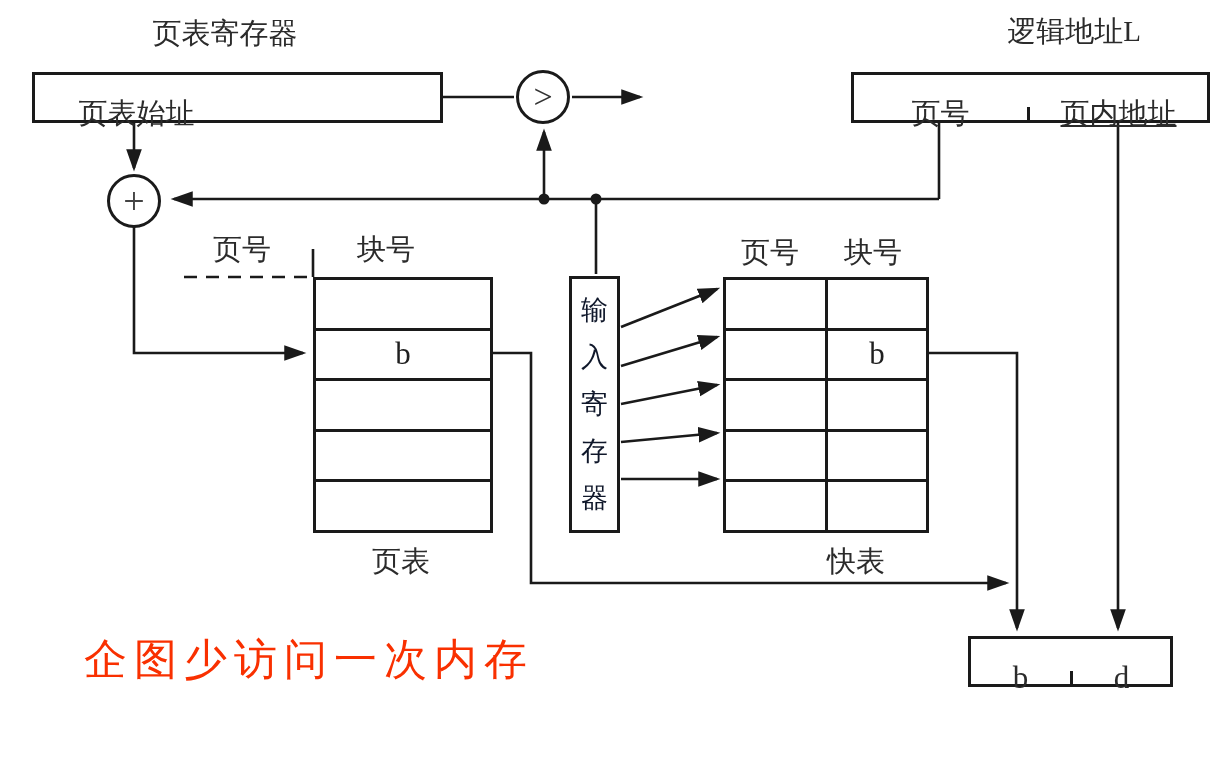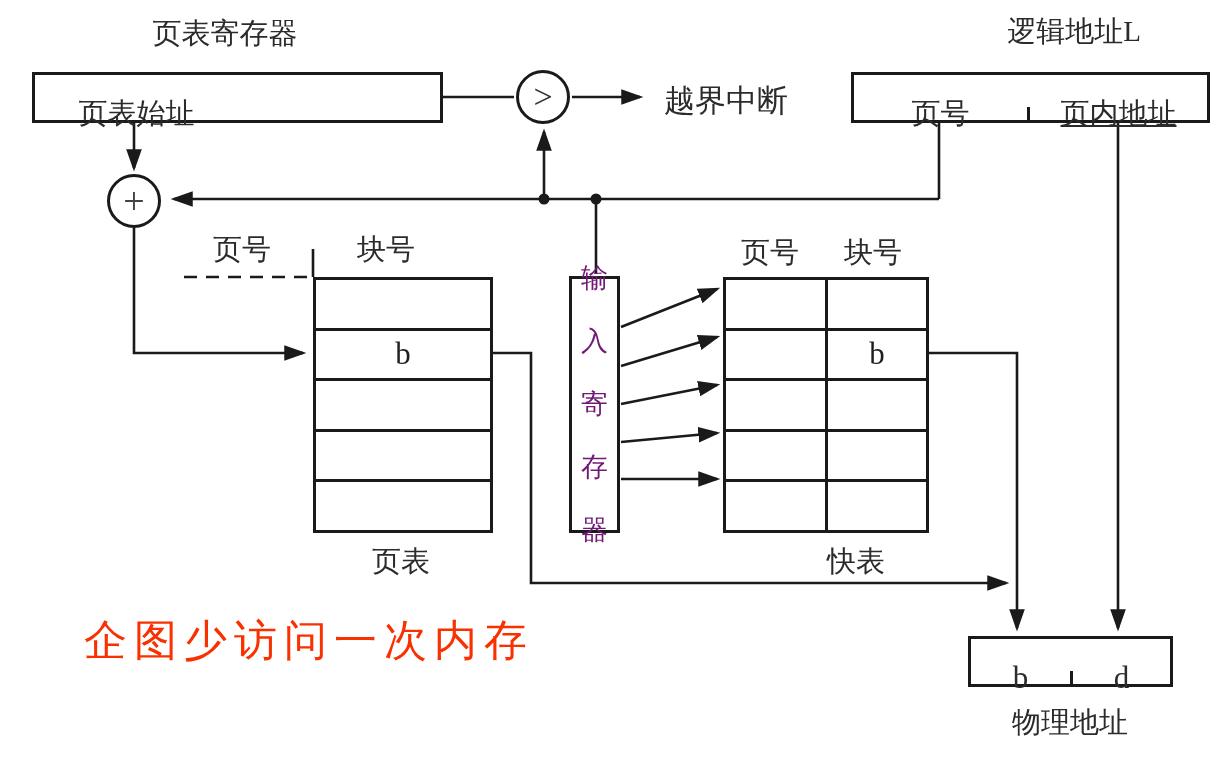--- a/index.html
+++ b/index.html
@@ -25,21 +25,21 @@
     font-size:31px;color:#1f1f1f;}
   .vtable .row + .row{border-top:3px solid #1a1a1a;}
   
   .tlb .row{display:flex;}
   .tlb .tcell{box-sizing:border-box;flex:none;display:flex;align-items:center;justify-content:center;
     font-size:31px;color:#1f1f1f;height:100%;}
   .tlb .tcell.c2{border-left:3px solid #1a1a1a;}
   
   .vreg{position:absolute;box-sizing:border-box;border:3px solid #1a1a1a;background:#fff;
     display:flex;align-items:center;justify-content:center;}
-  .vreg .vtext{width:29px;font-size:27px;line-height:63px;color:#701a75;
+  .vreg .vtext{width:29px;font-size:27px;line-height:47px;color:#0f172a;
     word-break:break-all;text-align:center;}
   
   .opcircle{position:absolute;box-sizing:border-box;width:54px;height:54px;border:3px solid #1a1a1a;
     border-radius:50%;background:#fff;display:flex;align-items:center;justify-content:center;
     font-size:34px;color:#333;}
   .opcircle.plus{font-size:38px;font-weight:400;color:#444;}
   
   .annotation{position:absolute;font-size:43px;letter-spacing:7px;white-space:nowrap;font-weight:500;}
 </style>
 </head>
@@ -97,21 +97,20 @@
   <div class="lbl ctr" style="left:1046px;top:12px;margin-left:28px;">逻辑地址L</div>
 
   <div class="regbox" style="left:32px;top:72px;width:411px;height:51px;">
     <div class="cell" style="width:203px;">页表始址</div>
   </div>
 
   <div class="opcircle" style="left:516px;top:70px;">
     <span>&gt;</span>
   </div>
 
-  <div class="lbl ctr" style="left:726px;top:80px;font-size:31px;">越界中断</div>
 
   <div class="regbox" style="left:851px;top:72px;width:359px;height:51px;">
     <div class="cell" style="width:173px;">页号</div>
     <div class="cell" style="flex:1;text-decoration:underline;">页内地址</div>
   </div>
 
   <div class="opcircle plus" style="left:107px;top:174px;">
     <span>+</span>
   </div>
 
@@ -155,17 +154,16 @@
       <div class="tcell" style="width:99px;"></div>
       <div class="tcell c2" style="flex:1;"></div>
     </div>
   </div>
   <div class="lbl ctr" style="left:856px;top:542px;">快表</div>
 
   <div class="regbox" style="left:968px;top:636px;width:205px;height:51px;">
     <div class="cell" style="width:99px;font-size:31px;">b</div>
     <div class="cell" style="flex:1;font-size:31px;">d</div>
   </div>
-  <div class="lbl ctr" style="left:1070px;top:703px;">物理地址</div>
 
-  <div class="annotation" style="left:84px;top:612px;color:#f93000;">企图少访问一次内存</div>
+  <div class="annotation" style="left:84px;top:631px;color:#f93000;">企图少访问一次内存</div>
 
 </div>
 
 </body></html>

